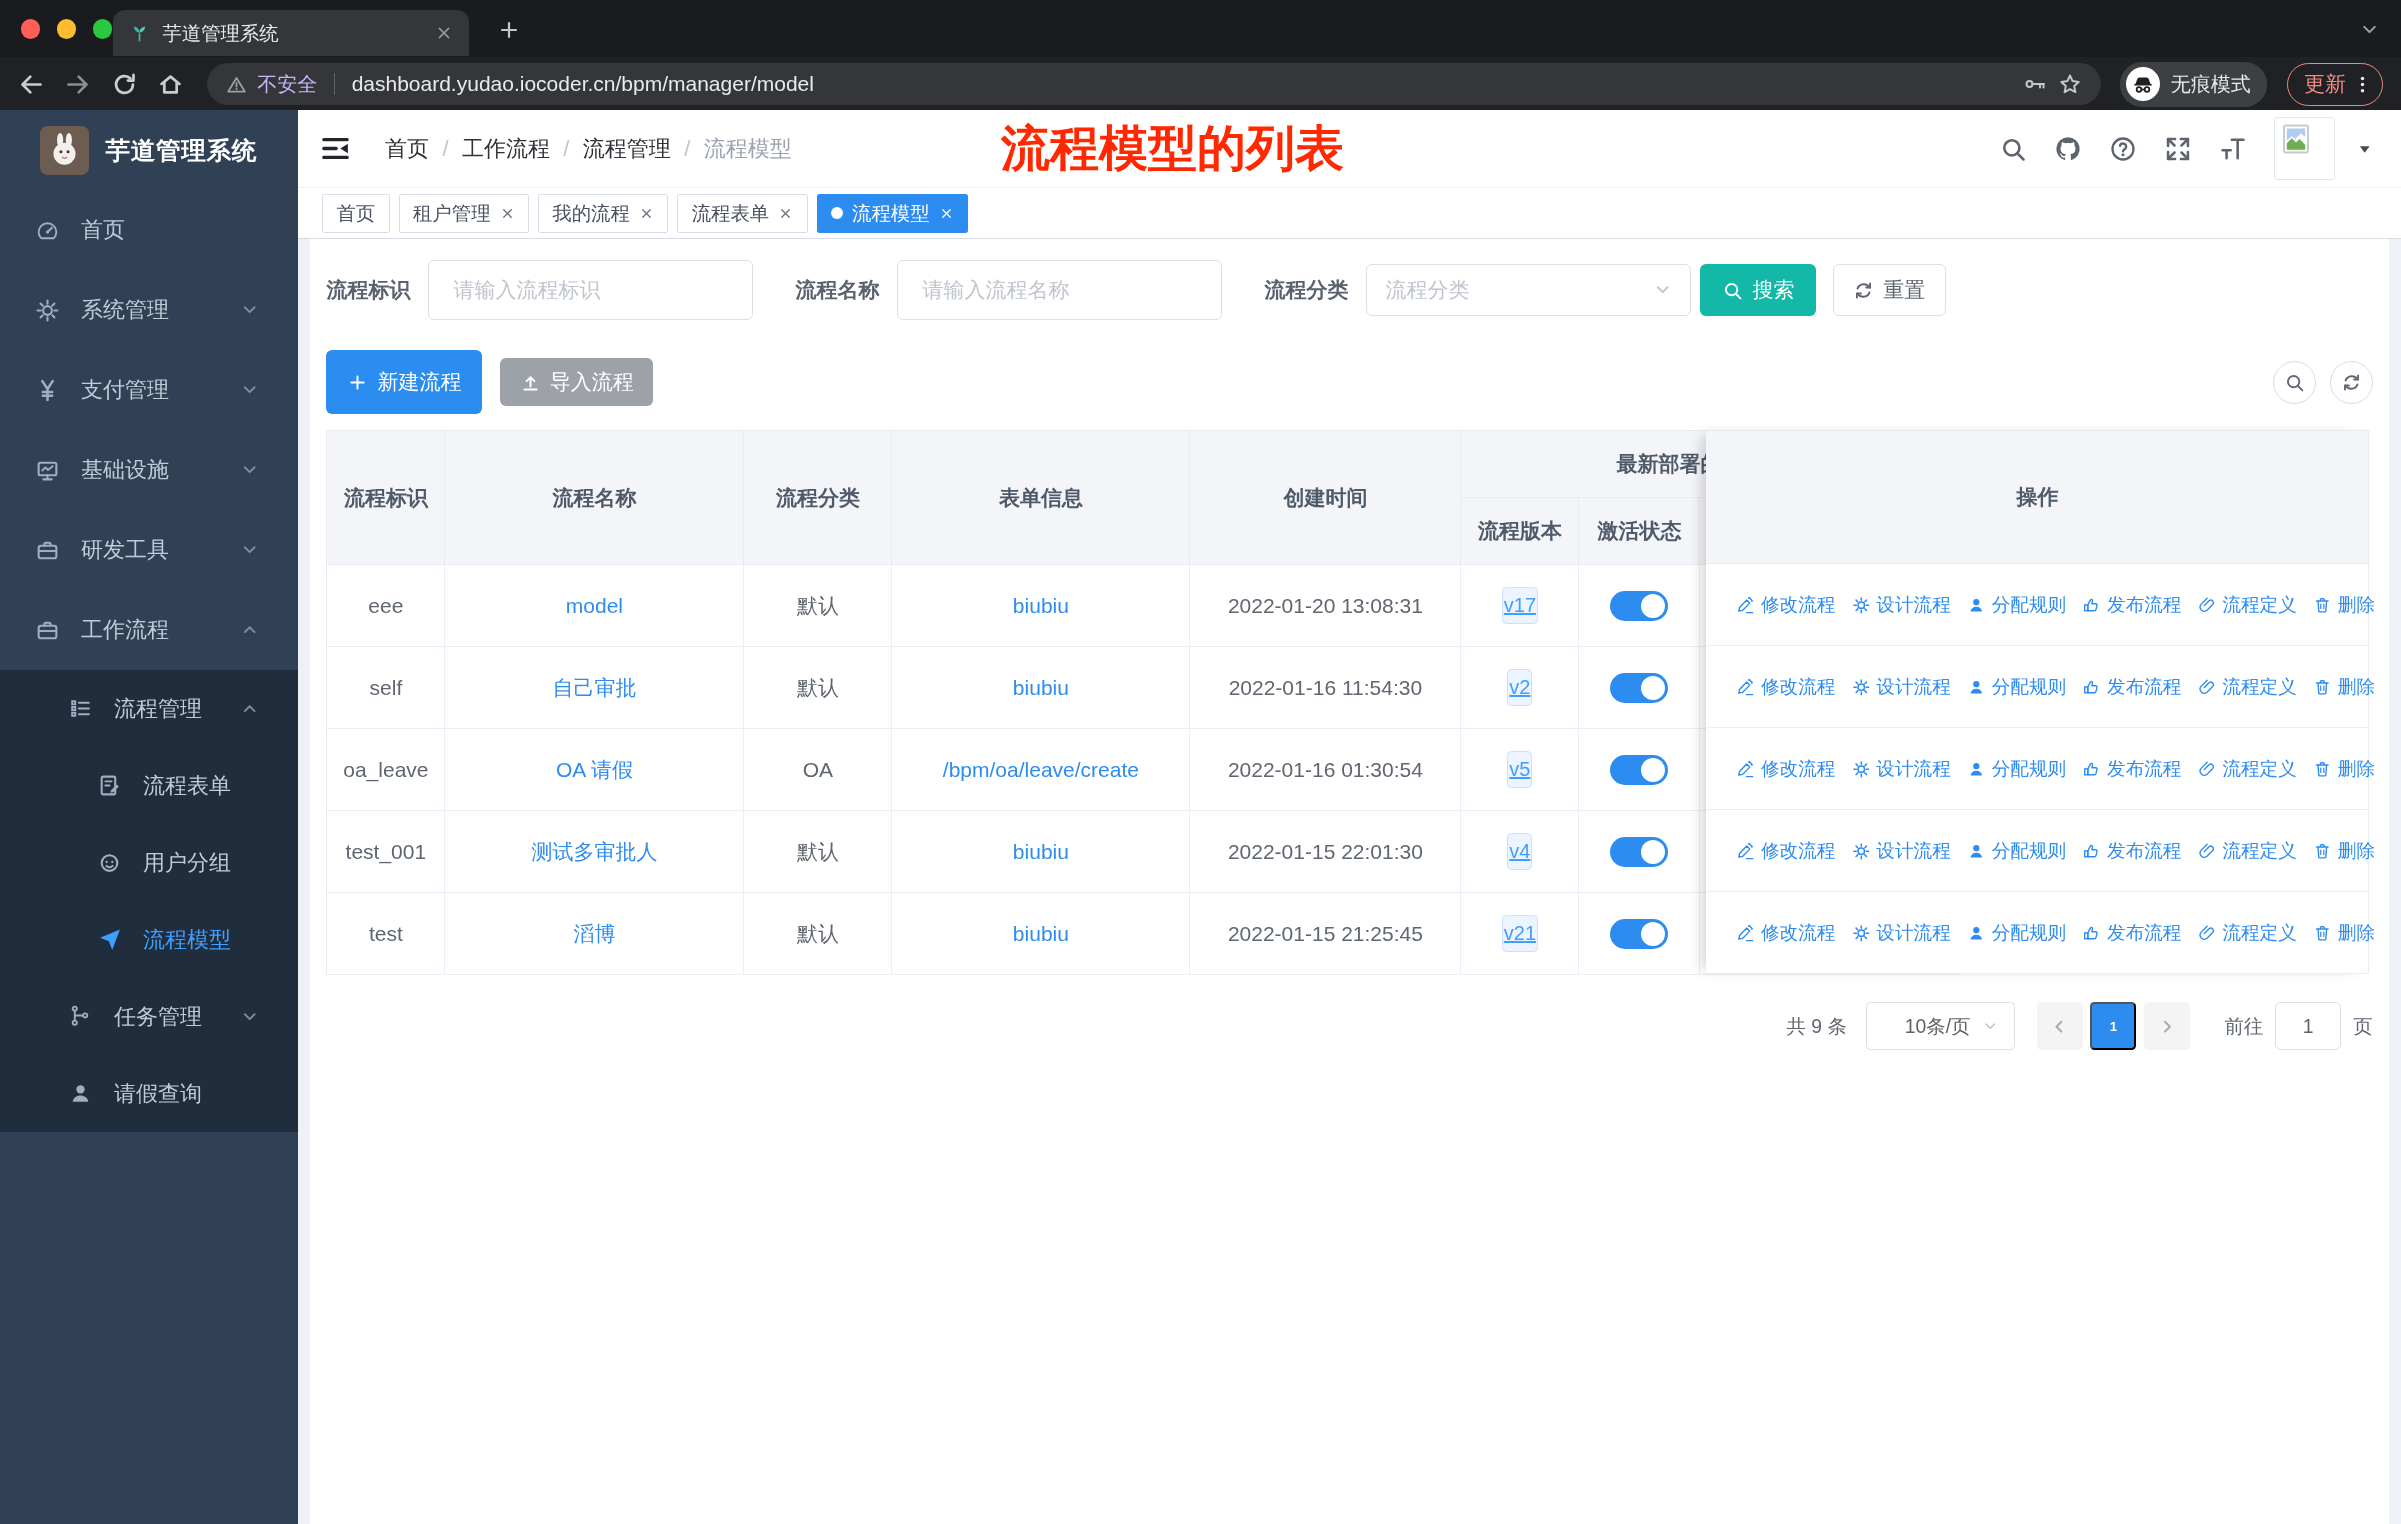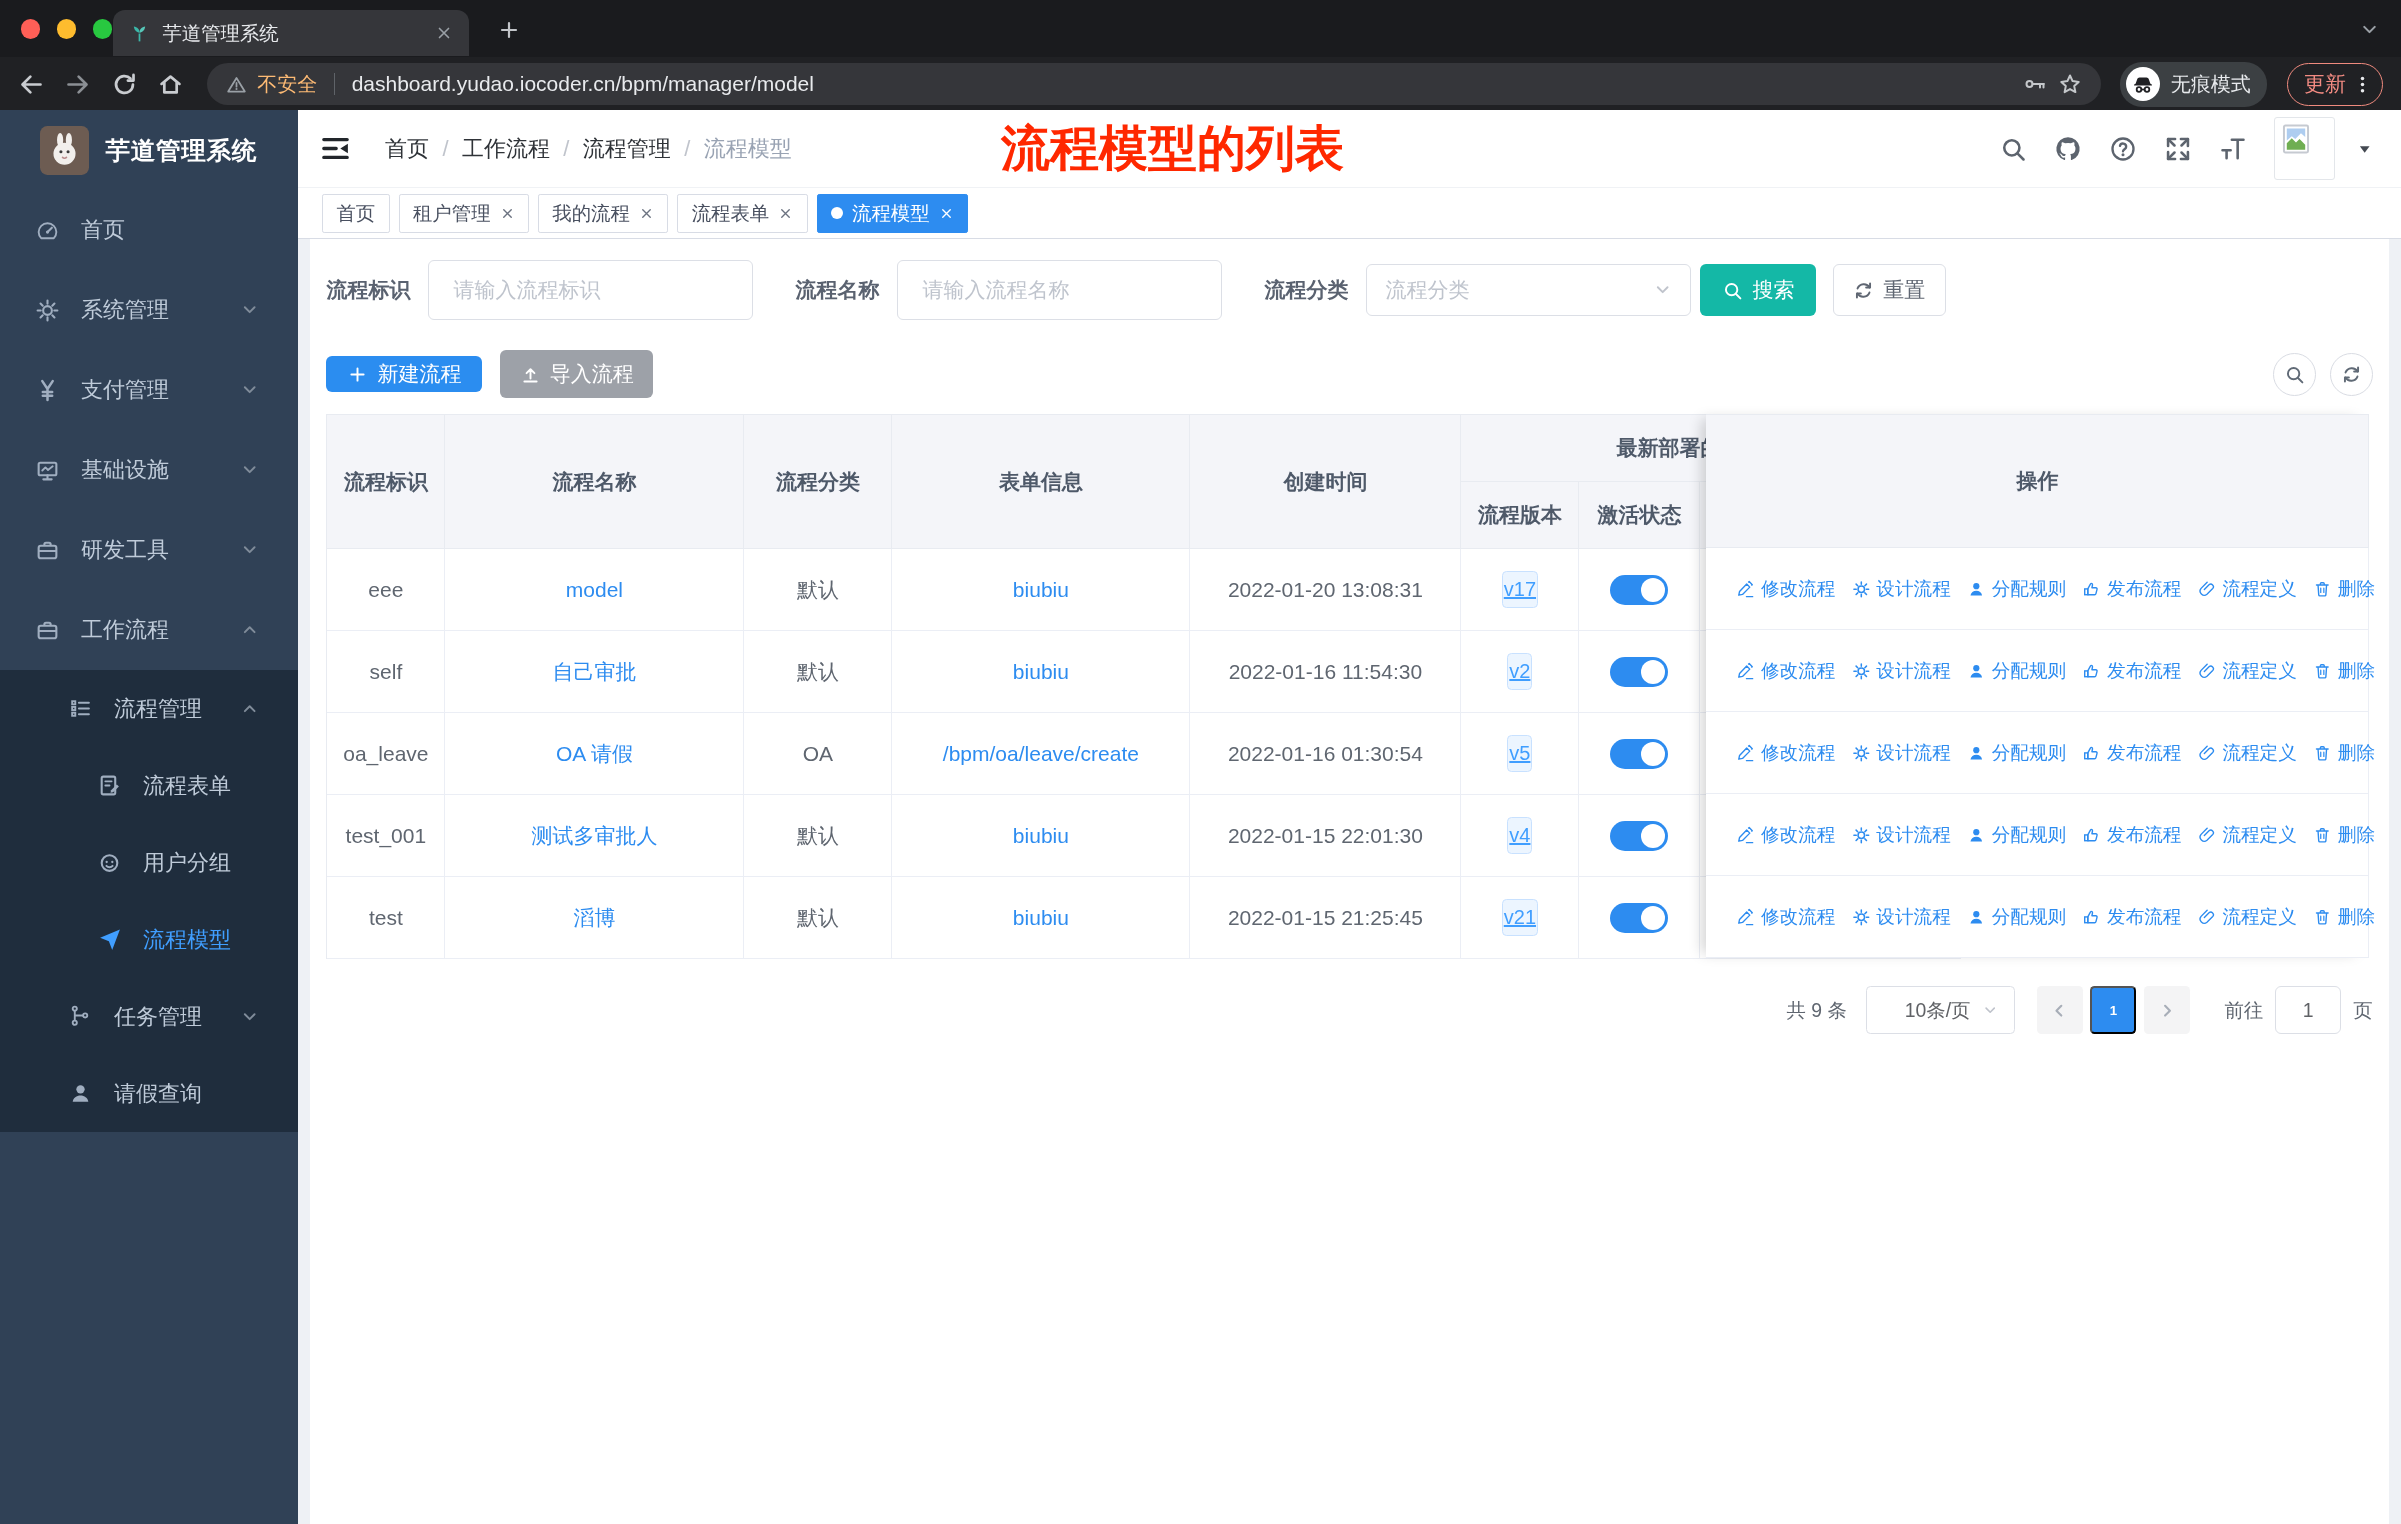--- a/index.html
+++ b/index.html
@@ -17,21 +17,21 @@
   .favicon{width:21px;height:21px;}
   .tab-title{margin-left:12px;color:#e8eaed;font-size:19.4px;}
   .tab-close{width:18px;height:18px;margin-left:auto;color:#9aa0a6;}
   .newtab{position:absolute;left:497px;top:18px;width:24px;height:24px;color:#c2c5c9;}
   .strip-caret{position:absolute;right:21px;top:19.4px;width:21px;height:21px;color:#9aa0a6;}
   .urlrow{height:54px;display:flex;align-items:center;padding:0 18px;gap:19.4px;background:#202124;}
   .nav-ic{width:27px;height:27px;color:#c9ccd0;flex:none;}
   .nav-ic.dim{color:#8b8f94;}
   .urlpill{height:42px;border-radius:21px;background:#35363a;display:flex;align-items:center;padding:0 19.4px;gap:10.4px;flex:1;min-width:0;margin-left:3px;}
   .warn-ic{width:21px;height:21px;color:#9aa0a6;}
-  .sec-label{color:#fdba74;font-size:20px;}
+  .sec-label{color:#c4b5fd;font-size:20px;}
   .pill-div{width:1.5px;height:22px;background:#5f6368;margin:0 6px;}
   .url-text{color:#e8eaed;font-size:21px;white-space:nowrap;}
   .pill-sp{flex:1;}
   .key-ic,.star-ic{width:24px;height:24px;color:#c4c7ca;}
   .incog{height:45px;border-radius:22px;background:#3c4043;display:flex;align-items:center;gap:10.4px;padding:0 16.4px 0 6px;color:#e8eaed;font-size:20px;flex:none;}
   .incog-circle{width:34px;height:34px;border-radius:50%;background:#fff;display:flex;align-items:center;justify-content:center;}
   .incog-circle svg{width:24px;height:24px;color:#202124;}
   .update{height:43px;border-radius:21.6px;border:1.5px solid #ef8a7e;color:#f28b82;display:flex;align-items:center;gap:6px;padding:0 9px 0 16.4px;font-size:21px;flex:none;}
   .dots-ic{width:21px;height:21px;color:#e8eaed;}
 
@@ -79,21 +79,21 @@
   .f-label{font-size:21px;color:#5a6270;font-weight:600;margin-right:18px;white-space:nowrap;}
   .f-input{width:325px;height:60px;border:1.5px solid #dcdfe6;border-radius:6px;font-size:21px;color:#606266;padding:0 24px;background:#fff;outline:none;}
   .f-input::placeholder{color:#bfc4cd;}
   .f-select{width:325px;height:52px;border:1.5px solid #dcdfe6;border-radius:6px;display:flex;align-items:center;justify-content:space-between;padding:0 18px;color:#bfc4cd;font-size:21px;background:#fff;cursor:pointer;}
   .f-select svg{width:19.4px;height:19.4px;color:#c0c4cc;}
   .btn{display:flex;align-items:center;justify-content:center;border:none;cursor:pointer;border-radius:6px;font-size:21px;gap:9px;}
   .btn svg{width:21px;height:21px;}
   .btn-search{height:52px;padding:16px 22px;background:#14b8a6;color:#fff;margin-left:9px;}
   .btn-reset{height:52px;padding:0 19.4px;background:#fff;border:1.5px solid #dcdfe6;color:#5f6672;margin-left:16.4px;}
   .toolbar{display:flex;align-items:center;margin-top:30px;}
-  .btn-create{height:36px;padding:0 21px;background:#2b8df0;color:#fff;}
+  .btn-create{height:64px;padding:0 21px;background:#2b8df0;color:#fff;}
   .btn-import{height:48px;padding:0 19.4px;background:#9da1a8;color:#fff;margin-left:18px;}
   .circle-btn{width:43px;height:43px;border-radius:50%;border:1.5px solid #d9dce3;background:#fff;color:#606a76;display:flex;align-items:center;justify-content:center;cursor:pointer;}
   .circle-btn svg{width:21px;height:21px;}
   .circle-btn.first{margin-left:auto;}
   .circle-btn + .circle-btn{margin-left:13.4px;}
 
   
   .tablewrap{position:relative;margin-top:16.4px;width:2043px;}
   .tbl{display:grid;grid-template-columns:118px 299px 148px 298px 271px 118px 121px 261px;grid-template-rows:67px 67px;grid-auto-rows:82px;border-top:1.5px solid #e8ebf1;border-left:1.5px solid #e8ebf1;width:1632px;}
   .th{background:#f4f5f9;border-right:1.5px solid #e8ebf1;border-bottom:1.5px solid #e8ebf1;display:flex;align-items:center;justify-content:center;font-size:21px;font-weight:700;color:#4e5969;}

